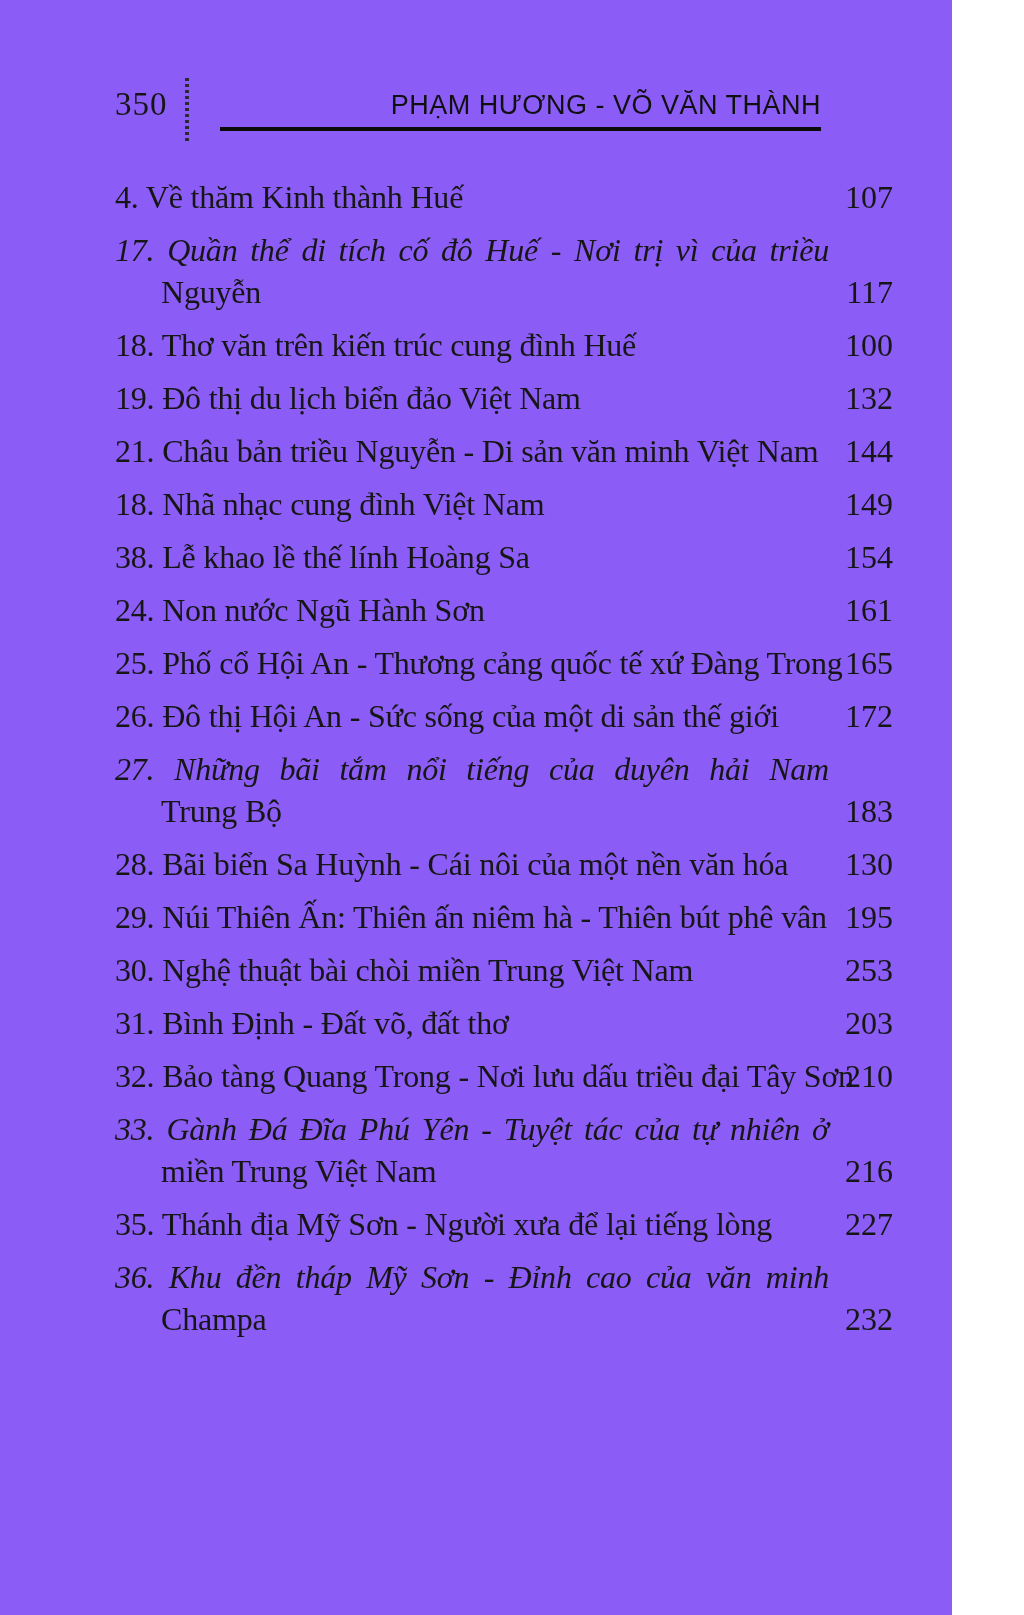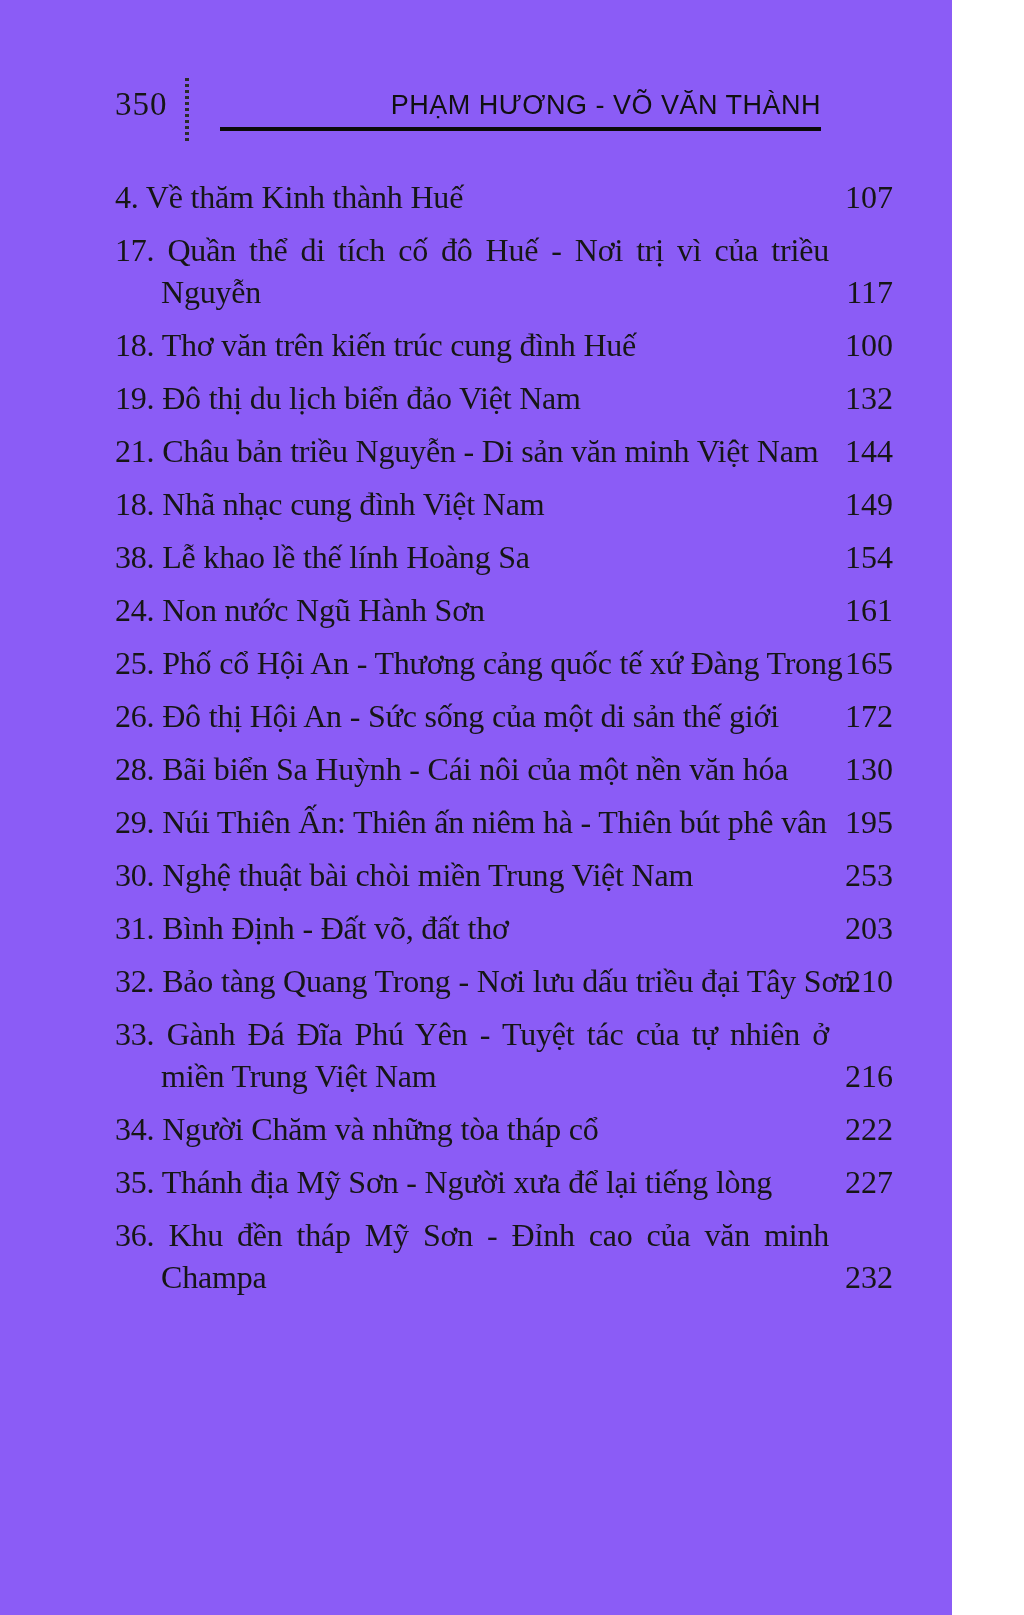--- a/index.html
+++ b/index.html
@@ -85,20 +85,21 @@
     font-size: 32px;
     line-height: 42px;
   }
   .line {
     white-space: nowrap;
   }
   .line.just {
     white-space: normal;
     text-align: justify;
     text-align-last: justify;
+    font-style: italic;
   }
   .line.cont {
     padding-left: 46px;
   }
   .entry-number {
     display: inline;
   }
 </style>
 </head>
 <body>
@@ -171,20 +172,27 @@
       <div class="entry-page">165</div>
     </div>
       <div class="entry">
       <div class="entry-text">
           <div class="line"><span class="entry-number">26.</span><span> Đô thị Hội An - Sức sống của một di sản thế giới</span></div>
         </div>
       <div class="entry-page">172</div>
     </div>
       <div class="entry">
       <div class="entry-text">
+          <div class="line just"><span class="entry-number">27.</span><span> Những bãi tắm nổi tiếng của duyên hải Nam</span></div>
+          <div class="line cont">Trung Bộ</div>
+        </div>
+      <div class="entry-page">183</div>
+    </div>
+      <div class="entry">
+      <div class="entry-text">
           <div class="line"><span class="entry-number">28.</span><span> Bãi biển Sa Huỳnh - Cái nôi của một nền văn hóa</span></div>
         </div>
       <div class="entry-page">130</div>
     </div>
       <div class="entry">
       <div class="entry-text">
           <div class="line"><span class="entry-number">29.</span><span> Núi Thiên Ấn: Thiên ấn niêm hà - Thiên bút phê vân</span></div>
         </div>
       <div class="entry-page">195</div>
     </div>
@@ -208,26 +216,20 @@
     </div>
       <div class="entry">
       <div class="entry-text">
           <div class="line just"><span class="entry-number">33.</span><span> Gành Đá Đĩa Phú Yên - Tuyệt tác của tự nhiên ở</span></div>
           <div class="line cont">miền Trung Việt Nam</div>
         </div>
       <div class="entry-page">216</div>
     </div>
       <div class="entry">
       <div class="entry-text">
-          <div class="line"><span class="entry-number">34.</span><span> Người Chăm và những tòa tháp cổ</span></div>
-        </div>
-      <div class="entry-page">222</div>
-    </div>
-      <div class="entry">
-      <div class="entry-text">
           <div class="line"><span class="entry-number">35.</span><span> Thánh địa Mỹ Sơn - Người xưa để lại tiếng lòng</span></div>
         </div>
       <div class="entry-page">227</div>
     </div>
       <div class="entry">
       <div class="entry-text">
           <div class="line just"><span class="entry-number">36.</span><span> Khu đền tháp Mỹ Sơn - Đỉnh cao của văn minh</span></div>
           <div class="line cont">Champa</div>
         </div>
       <div class="entry-page">232</div>

